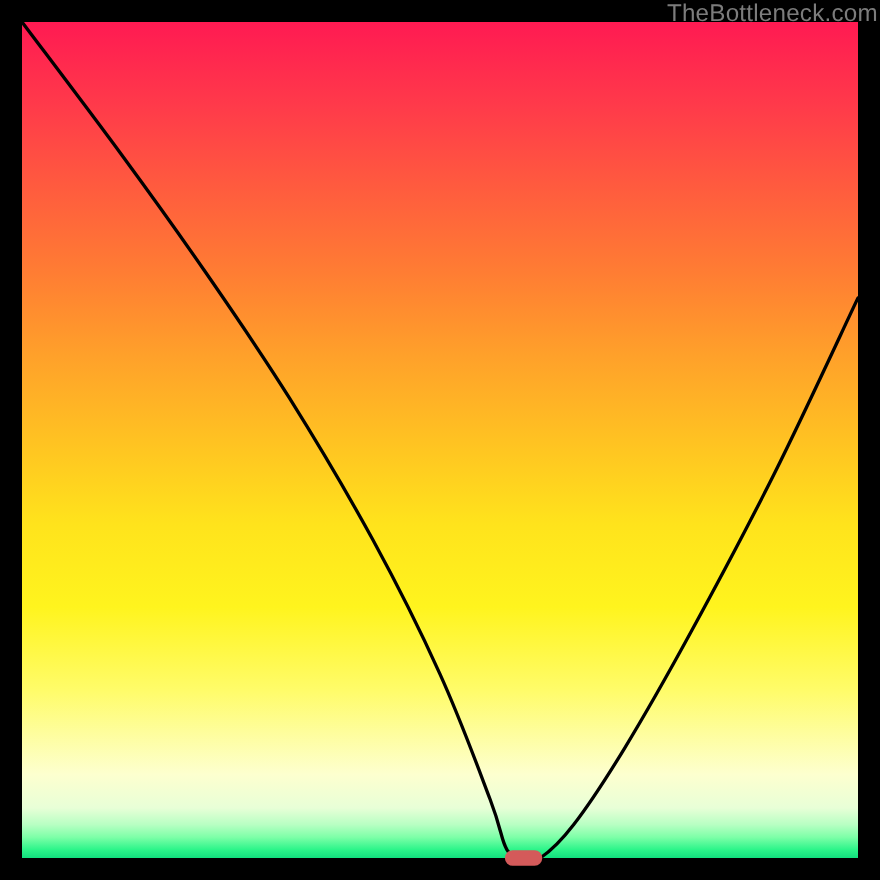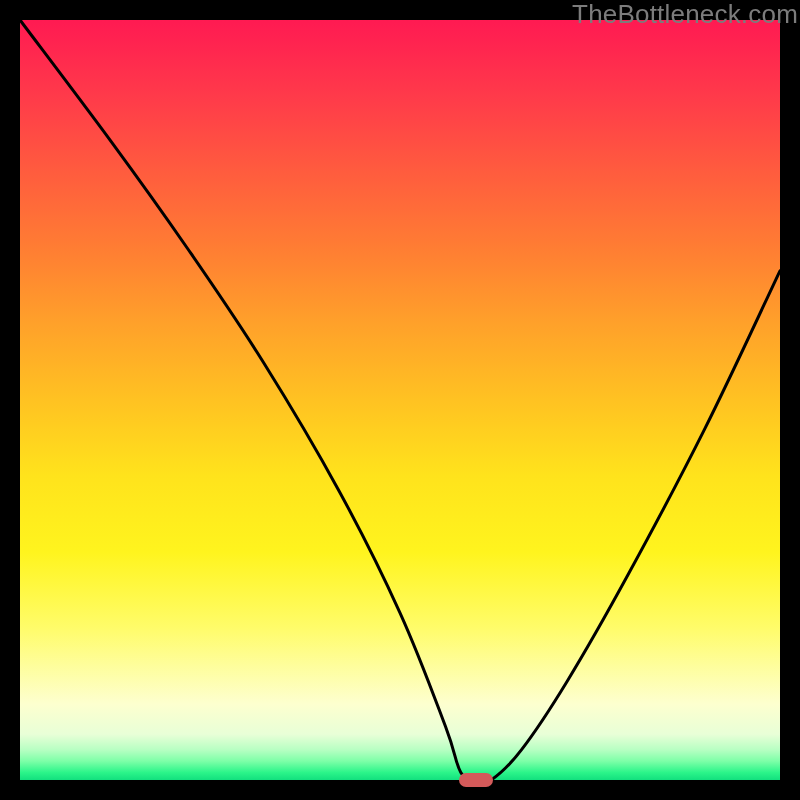--- a/index.html
+++ b/index.html
@@ -58,21 +58,21 @@
     border-radius: 7px;
     background: #d45a5a;
     bottom: 0px;
     transform: translate(-50%, 50%);
   }
   .watermark {
     position: absolute;
     top: -1px;
     right: 2px;
     color: #7c7c7c;
-    font-size: 26px;
+    font-size: 22px;
     letter-spacing: 0.2px;
     font-weight: 500;
   }
 </style>
 </head>
 <body>
 
 <div class="frame">
   <div class="plot">
     <svg class="curve" viewBox="0 0 760 760" preserveAspectRatio="none">

